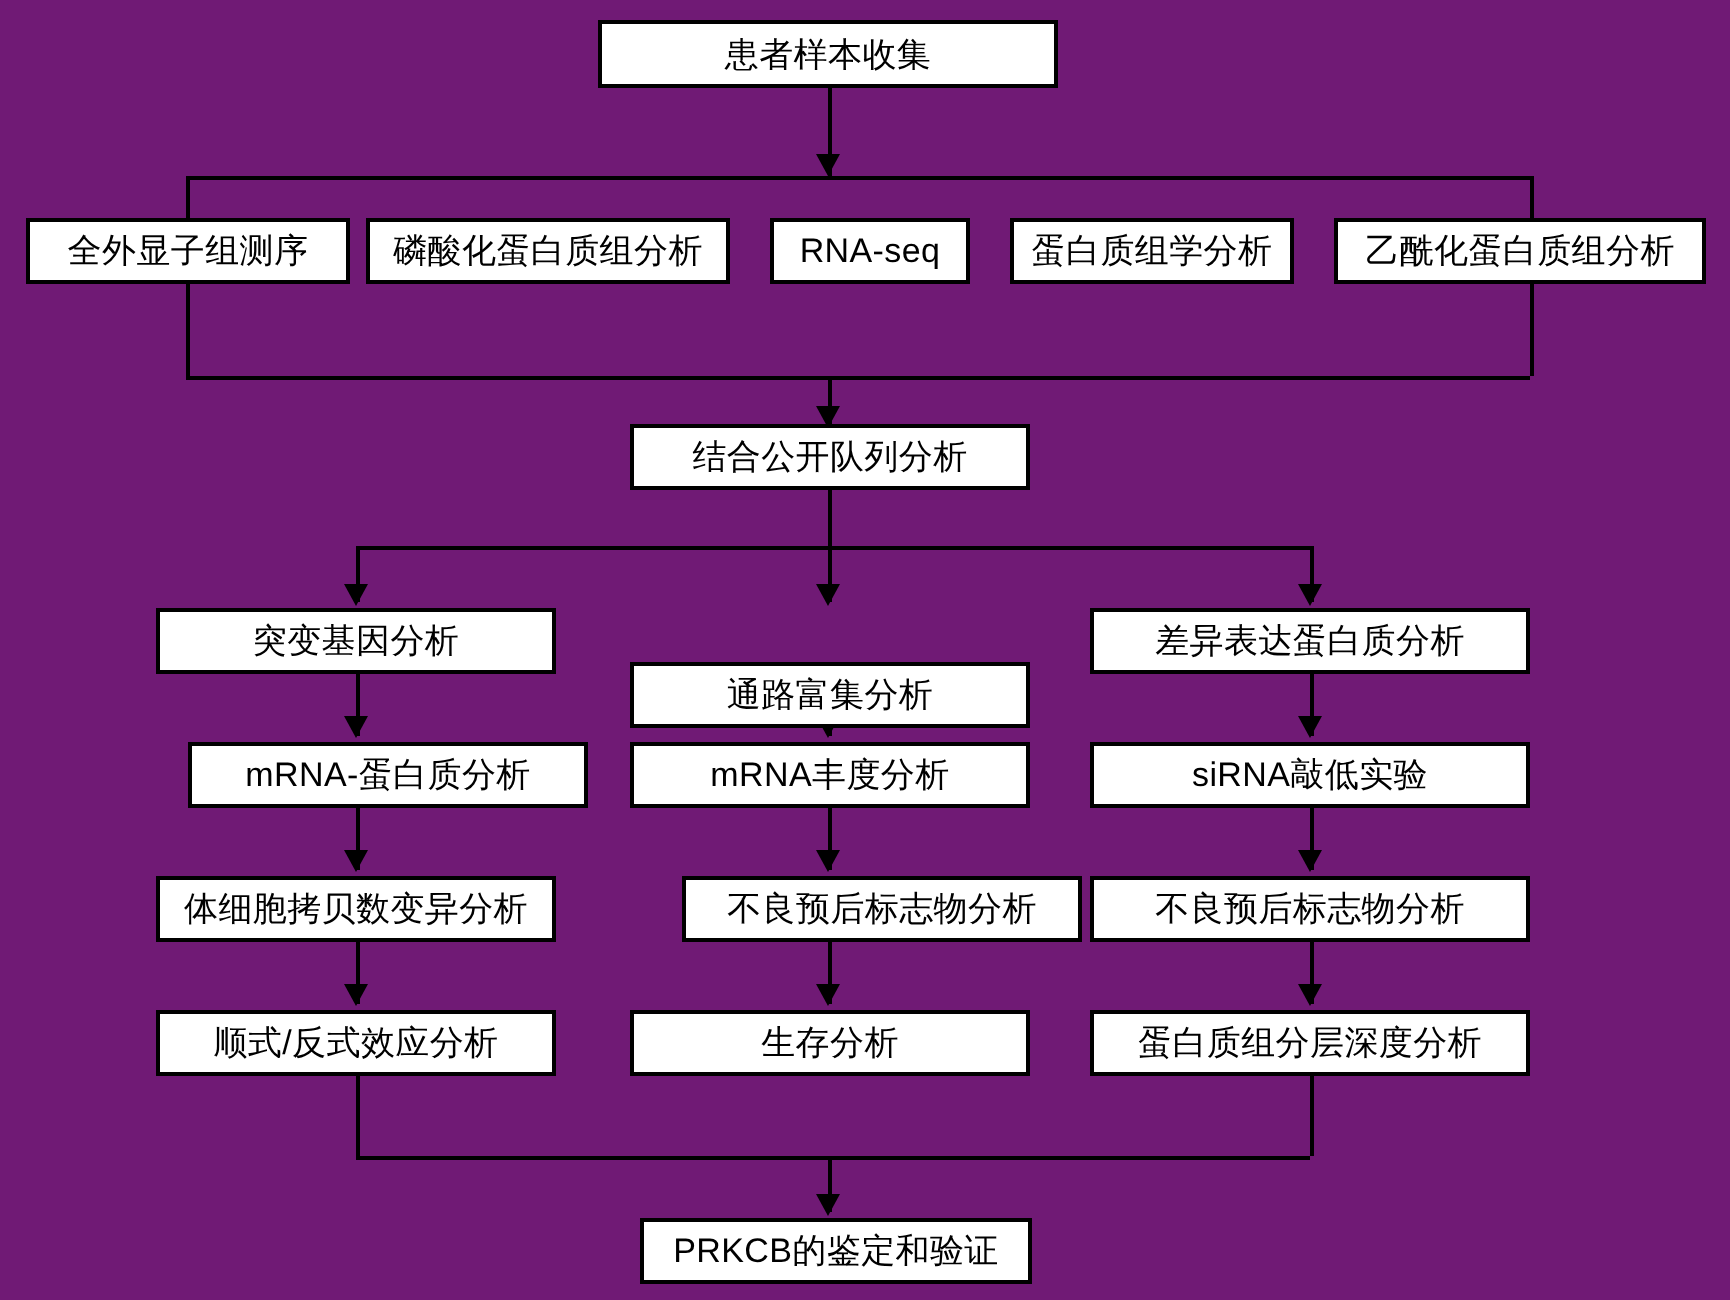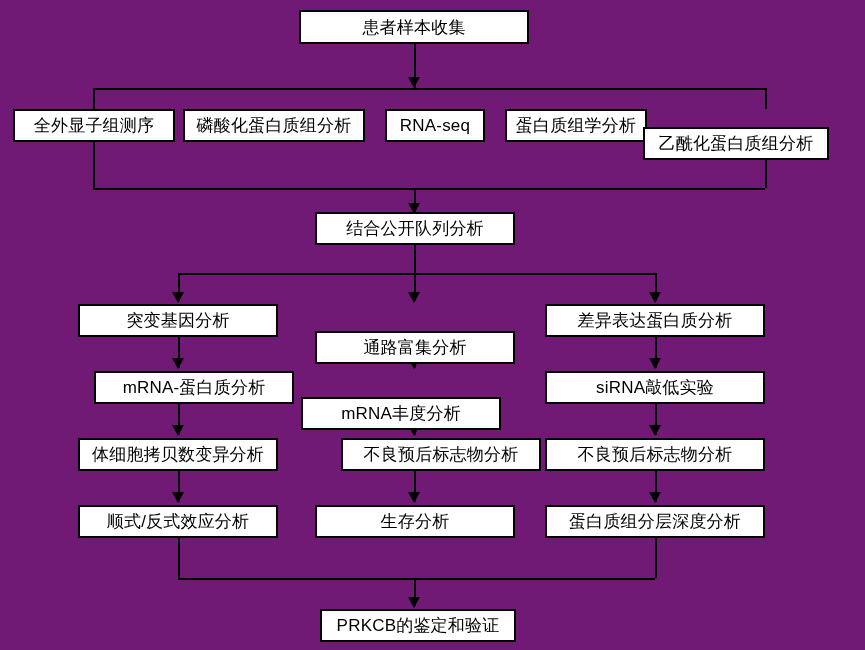--- a/index.html
+++ b/index.html
@@ -79,21 +79,21 @@
   </div>
   <div class="node" style="left:183px; top:109px; width:182px; height:33px;">
     <span class="node-label">磷酸化蛋白质组分析</span>
   </div>
   <div class="node" style="left:385px; top:109px; width:100px; height:33px;">
     <span class="node-label">RNA-seq</span>
   </div>
   <div class="node" style="left:505px; top:109px; width:142px; height:33px;">
     <span class="node-label">蛋白质组学分析</span>
   </div>
-  <div class="node" style="left:643px; top:109px; width:186px; height:33px;margin-top:18px;">
+  <div class="node" style="left:667px; top:109px; width:186px; height:33px;">
     <span class="node-label">乙酰化蛋白质组分析</span>
   </div>
 
   <div class="vline" style="left:93px; top:142px; width:0; height:46px;"></div>
   <div class="vline" style="left:765px; top:142px; width:0; height:46px;"></div>
   <div class="hline" style="left:93px; top:188px; width:672px;"></div>
   <div class="vline" style="left:414px; top:188px; height:26px;"></div>
   <div class="arrowhead" style="left:408px; top:203px;"></div>
 
   <div class="node" style="left:315px; top:212px; width:200px; height:33px;">
@@ -133,21 +133,21 @@
   <div class="node" style="left:78px; top:505px; width:200px; height:33px;">
     <span class="node-label">顺式/反式效应分析</span>
   </div>
 
   <div class="node" style="left:315px; top:304px; width:200px; height:33px;margin-top:27px;">
     <span class="node-label">通路富集分析</span>
   </div>
   <div class="vline" style="left:414px; top:337px; height:31px;"></div>
   <div class="arrowhead" style="left:408px; top:358px;"></div>
 
-  <div class="node" style="left:301px; top:371px; width:200px; height:33px;margin-top:26px;">
+  <div class="node" style="left:315px; top:371px; width:200px; height:33px;">
     <span class="node-label">mRNA丰度分析</span>
   </div>
   <div class="vline" style="left:414px; top:404px; height:31px;"></div>
   <div class="arrowhead" style="left:408px; top:425px;"></div>
 
   <div class="node" style="left:313px; top:438px; width:200px; height:33px;margin-left:28px;">
     <span class="node-label">不良预后标志物分析</span>
   </div>
   <div class="vline" style="left:414px; top:471px; height:31px;"></div>
   <div class="arrowhead" style="left:408px; top:492px;"></div>

